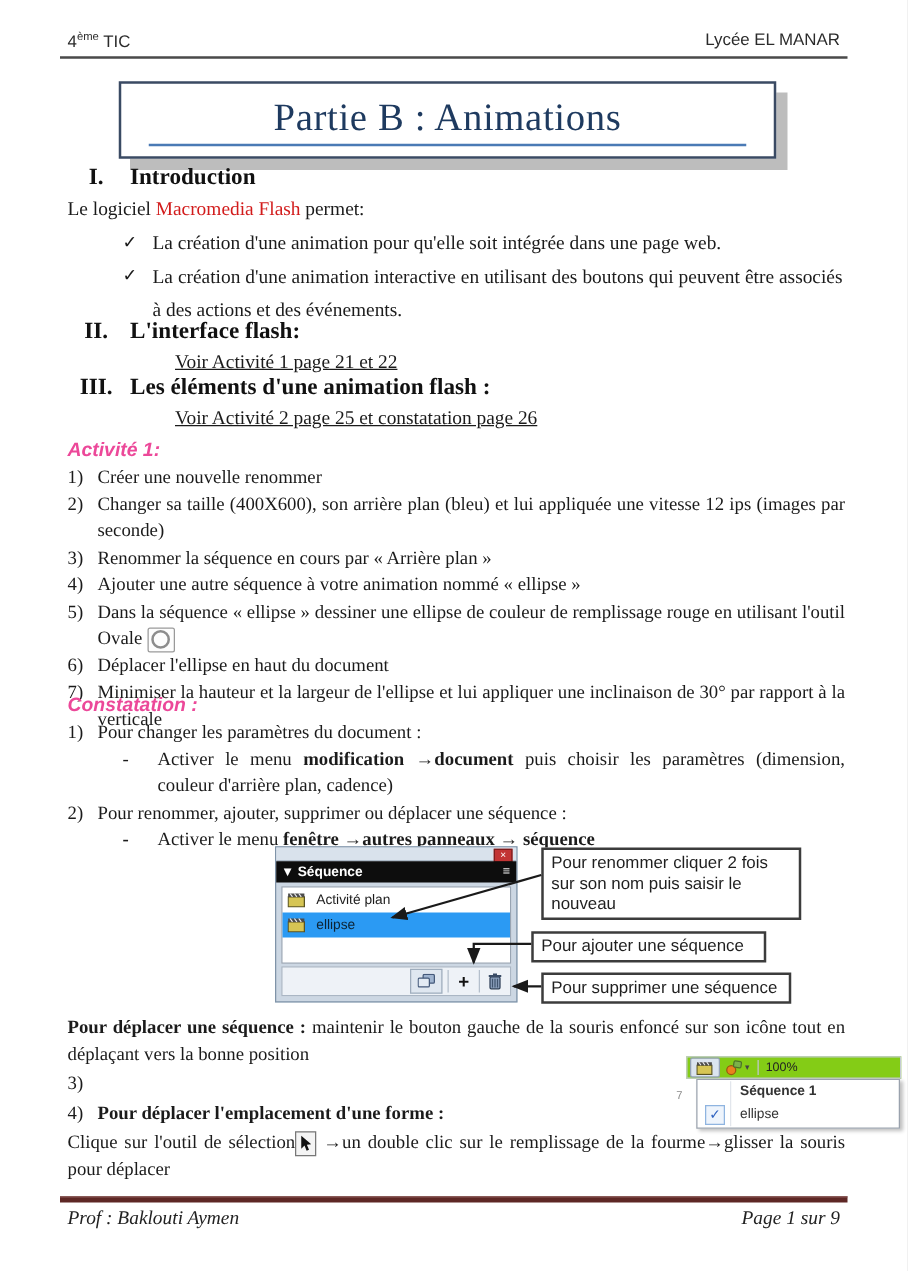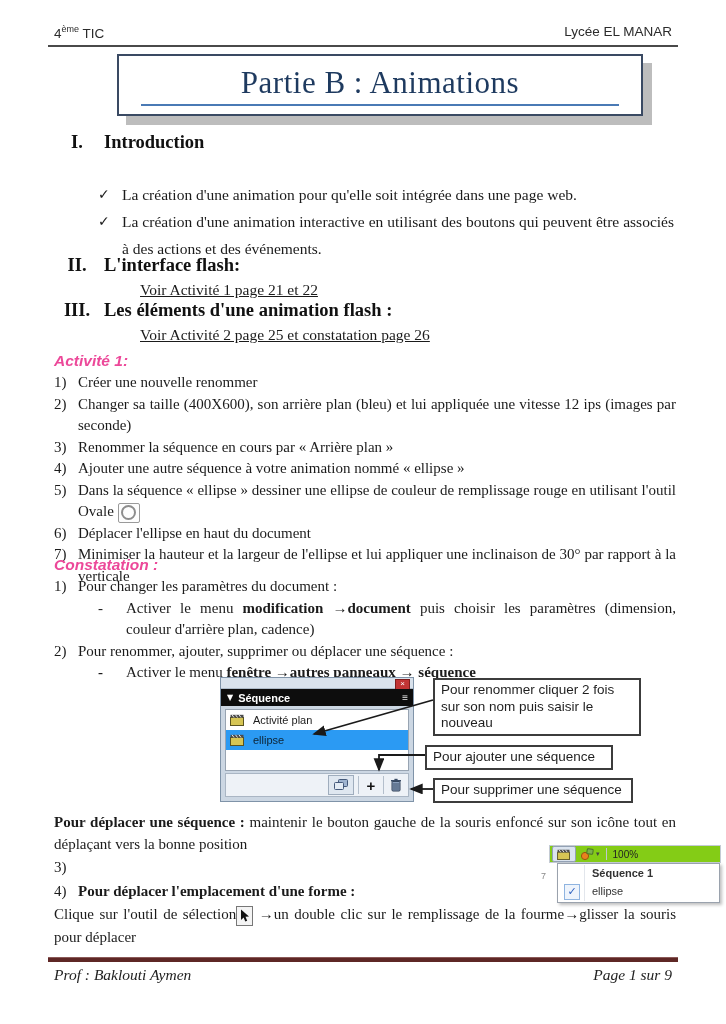--- a/index.html
+++ b/index.html
@@ -6,23 +6,23 @@
   .page{position:relative;width:726px;height:1024px;background:#ffffff;margin:0 auto;
         font-family:"Liberation Serif",serif;color:#1b1b1b;overflow:hidden;}
   .abs{position:absolute;}
 
   
   .hdr{left:48px;right:48px;top:24px;display:flex;justify-content:space-between;
        font-family:"Liberation Sans",sans-serif;font-size:13.5px;color:#2b2b2b;
        border-bottom:2px solid #4a4a4a;padding:0 6px 4px 6px;}
 
   
-  .titlebox{left:95px;top:54px;width:522px;height:58px;background:#fff;
+  .titlebox{left:95px;top:65px;width:522px;height:58px;background:#fff;
             border:2px solid #3a4a63;box-shadow:9px 9px 0 #bdbdbd;
-            display:flex;flex-direction:column;align-items:center;justify-content:center;margin-left:22px;}
+            display:flex;flex-direction:column;align-items:center;justify-content:center;}
   .titletext{font-size:31px;color:#1e3a5f;letter-spacing:.5px;line-height:34px;margin-top:2px;}
   .titleline{width:478px;height:2px;background:#4a7ab5;margin-top:4px;}
 
   
   .sech{left:54px;display:flex;font-size:18.5px;font-weight:bold;color:#111;}
   .sech .num{display:inline-block;width:46px;text-align:center;}
   .sech .lbl{margin-left:4px;font-family:"Liberation Serif",serif;}
   .sublink{left:140px;font-size:15.5px;text-decoration:underline;}
   .intro{left:54px;top:159px;font-size:15.5px;}
   .bullets{left:98px;right:52px;top:181px;}
@@ -124,20 +124,21 @@
 
   <div class="abs titlebox">
     <div class="titletext">Partie B : Animations</div>
     <div class="titleline"></div>
   </div>
 
   <div class="abs sech" style="top:132px;">
     <span class="num">I.</span>
     <span class="lbl">Introduction</span>
   </div>
+  <div class="abs intro"><span>Le logiciel </span><span style="color: rgb(210, 28, 28);">Macromedia Flash</span><span> permet:</span></div>
   <div class="abs bullets">
     <div class="bullet">
       <span class="chk">✓</span>
       <span class="txt">La création d'une animation pour qu'elle soit intégrée dans une page web.</span>
     </div>
     <div class="bullet">
       <span class="chk">✓</span>
       <span class="txt">La création d'une animation interactive en utilisant des boutons qui peuvent être associés à des actions et des événements.</span>
     </div>
   </div>

